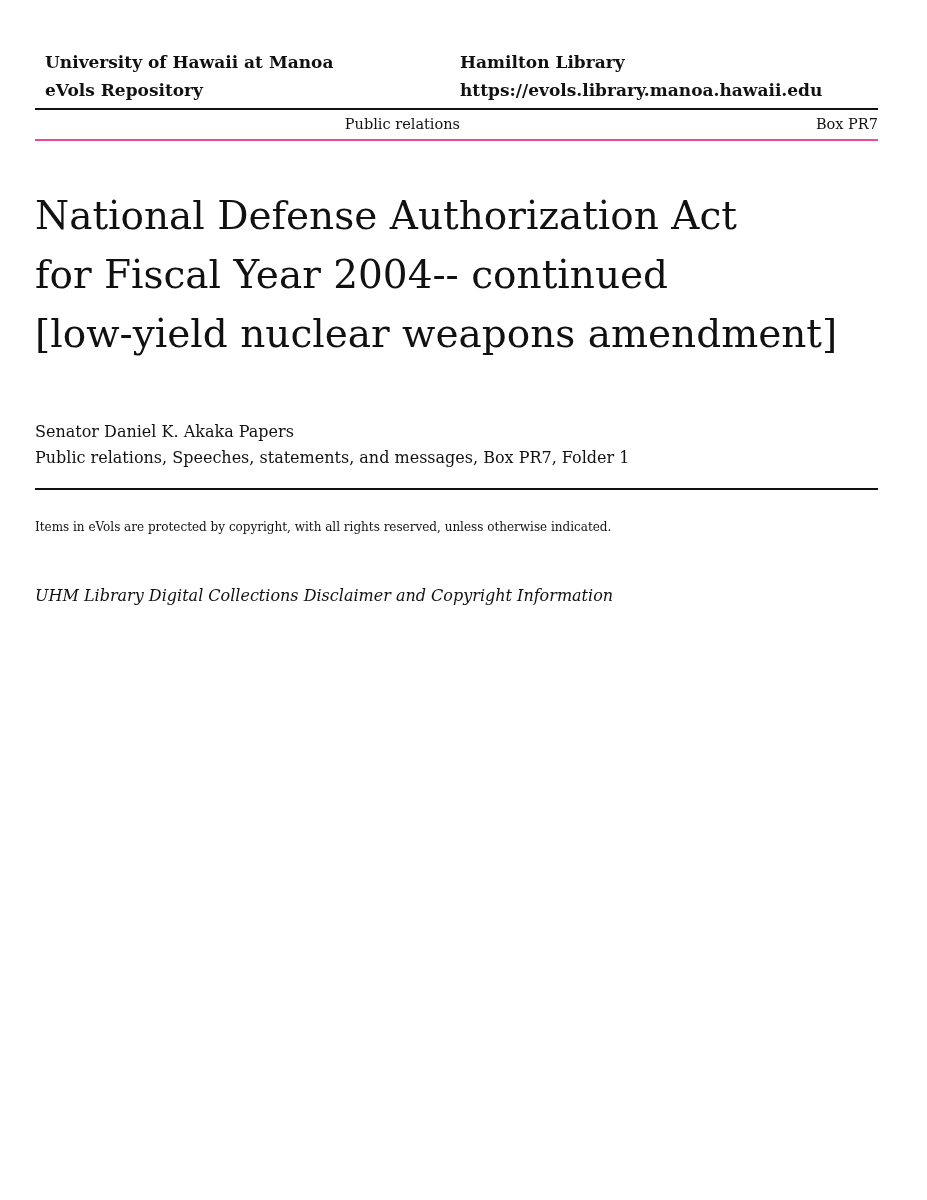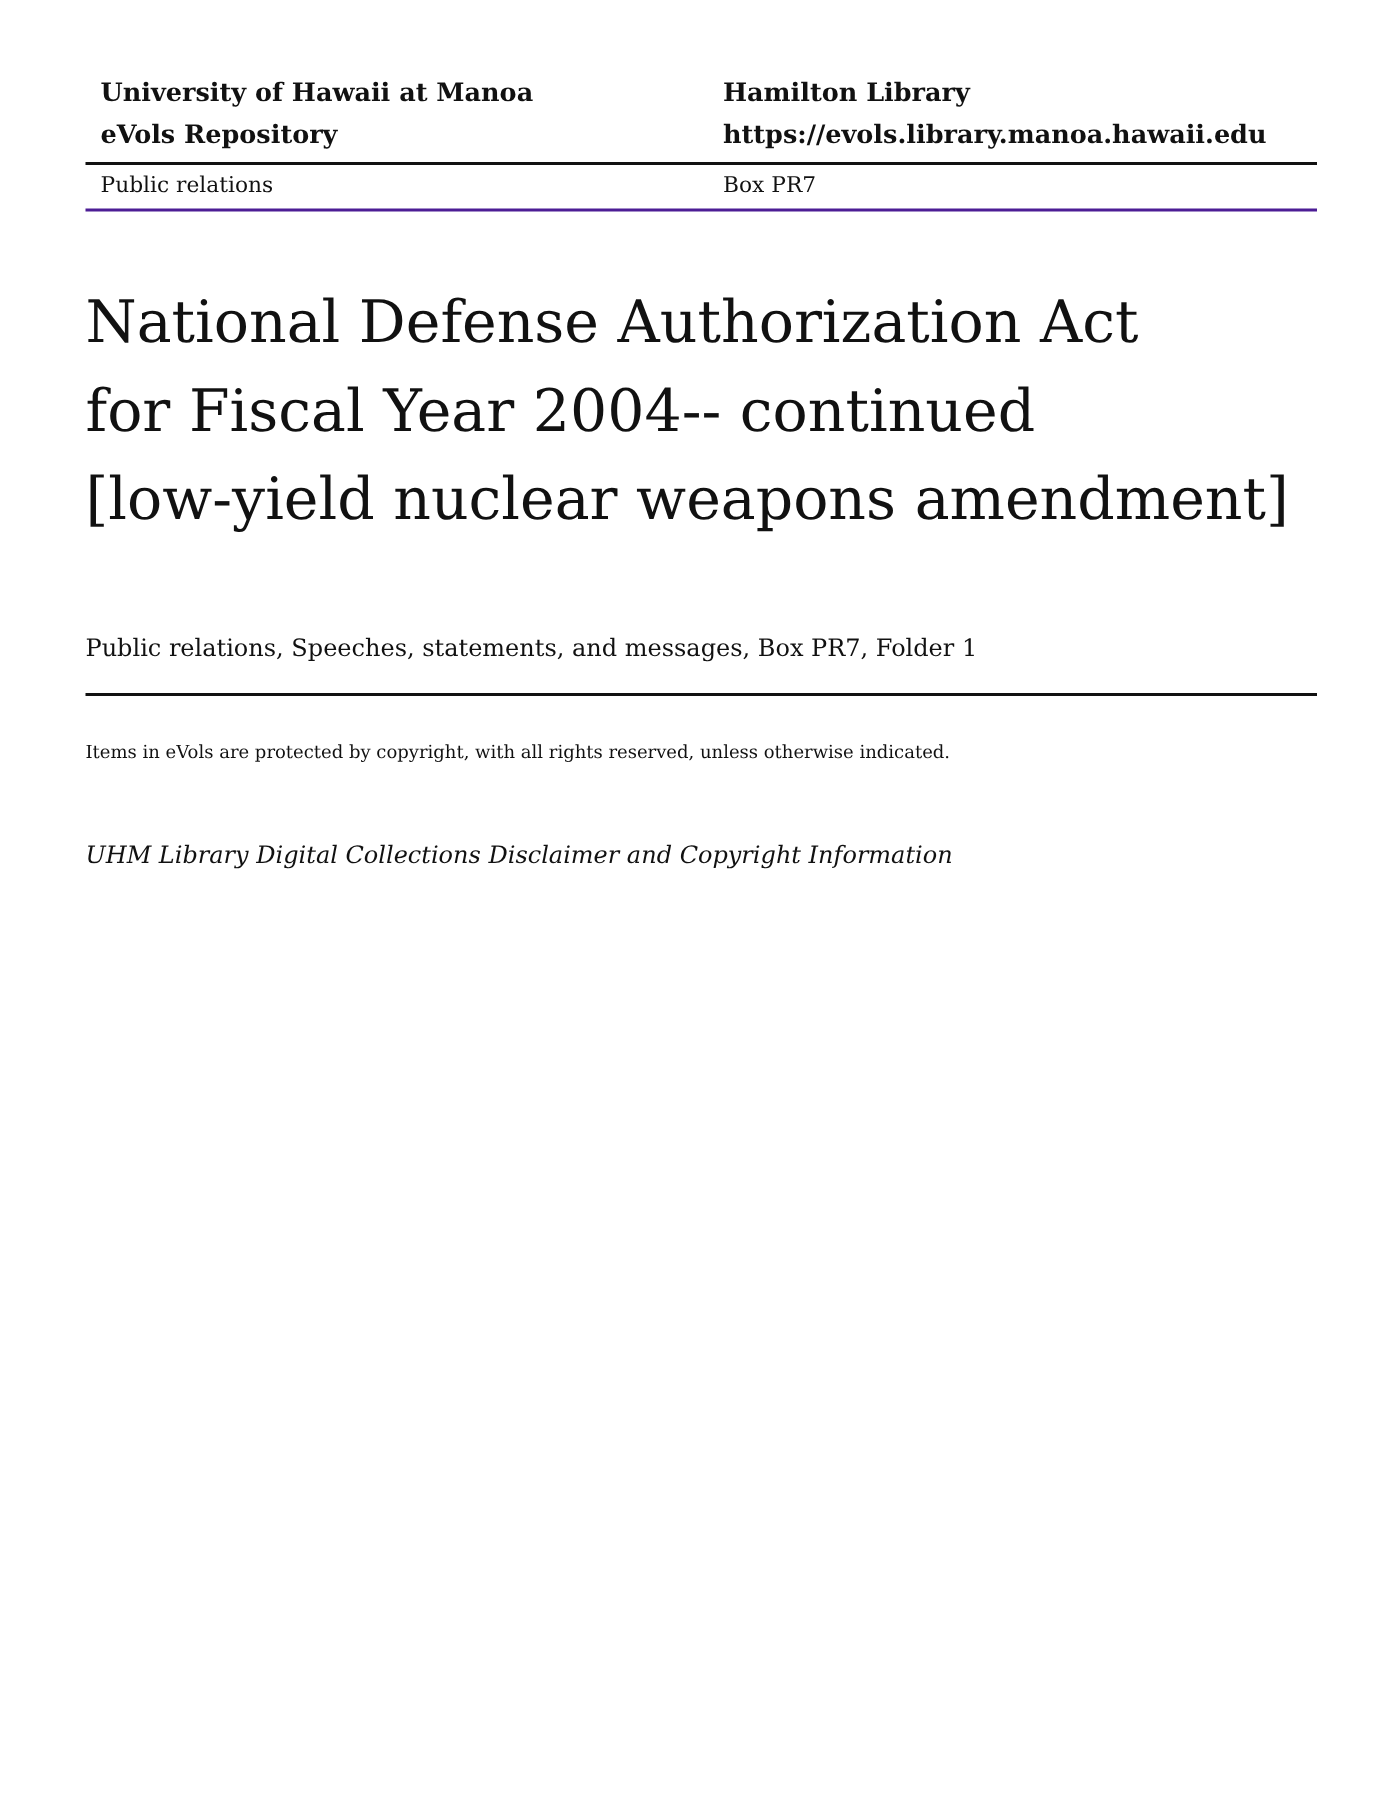--- a/index.html
+++ b/index.html
@@ -11,21 +11,21 @@
     position: relative;
     width: 927px;
     height: 1200px;
     background: #ffffff;
     color: #111111;
     font-family: "DejaVu Serif", "Liberation Serif", serif;
     overflow: hidden;
     box-sizing: border-box;
   }
   .content {
-    padding: 48px 49px 0 57px;
+    padding: 48px 49px 0 35px;
   }
   
   .hdr-main-rows {
     border-bottom: 2px solid #111111;
     padding-bottom: 4px;
   }
   .hdr-row {
     display: flex;
     align-items: baseline;
   }
@@ -37,22 +37,23 @@
   }
   .hdr-col-right {
     flex: 1;
   }
   .hdr-main {
     font-weight: bold;
     font-size: 17px;
     line-height: 28px;
   }
   .hdr-sub-row {
-    border-bottom: 2px solid #4c1d95;
+    border-bottom: 2px solid #ec4899;
     padding: 5px 0 6px 0;
+    text-align: right;
   }
   .hdr-sub {
     font-size: 14.5px;
     line-height: 18px;
   }
   
   .doc-title {
     margin-top: 45px;
     font-size: 39px;
     line-height: 59px;
@@ -121,20 +122,21 @@
       </div>
     </div>
 
     <h1 class="doc-title" style="margin-bottom:0;">
       <div class="t-line">National Defense Authorization Act</div>
       <div class="t-line">for Fiscal Year 2004-- continued</div>
       <div class="t-line">[low-yield nuclear weapons amendment]</div>
     </h1>
 
     <div class="citation">
+      <div>Senator Daniel K. Akaka Papers</div>
       <div>Public relations, Speeches, statements, and messages, Box PR7, Folder 1</div>
     </div>
 
     <div class="footer-rule"></div>
     <div class="rights">Items in eVols are protected by copyright, with all rights reserved, unless otherwise indicated.</div>
     <div class="disclaimer">
       <span class="linklike">UHM Library Digital Collections Disclaimer and Copyright Information</span>
     </div>
 
   </div>

